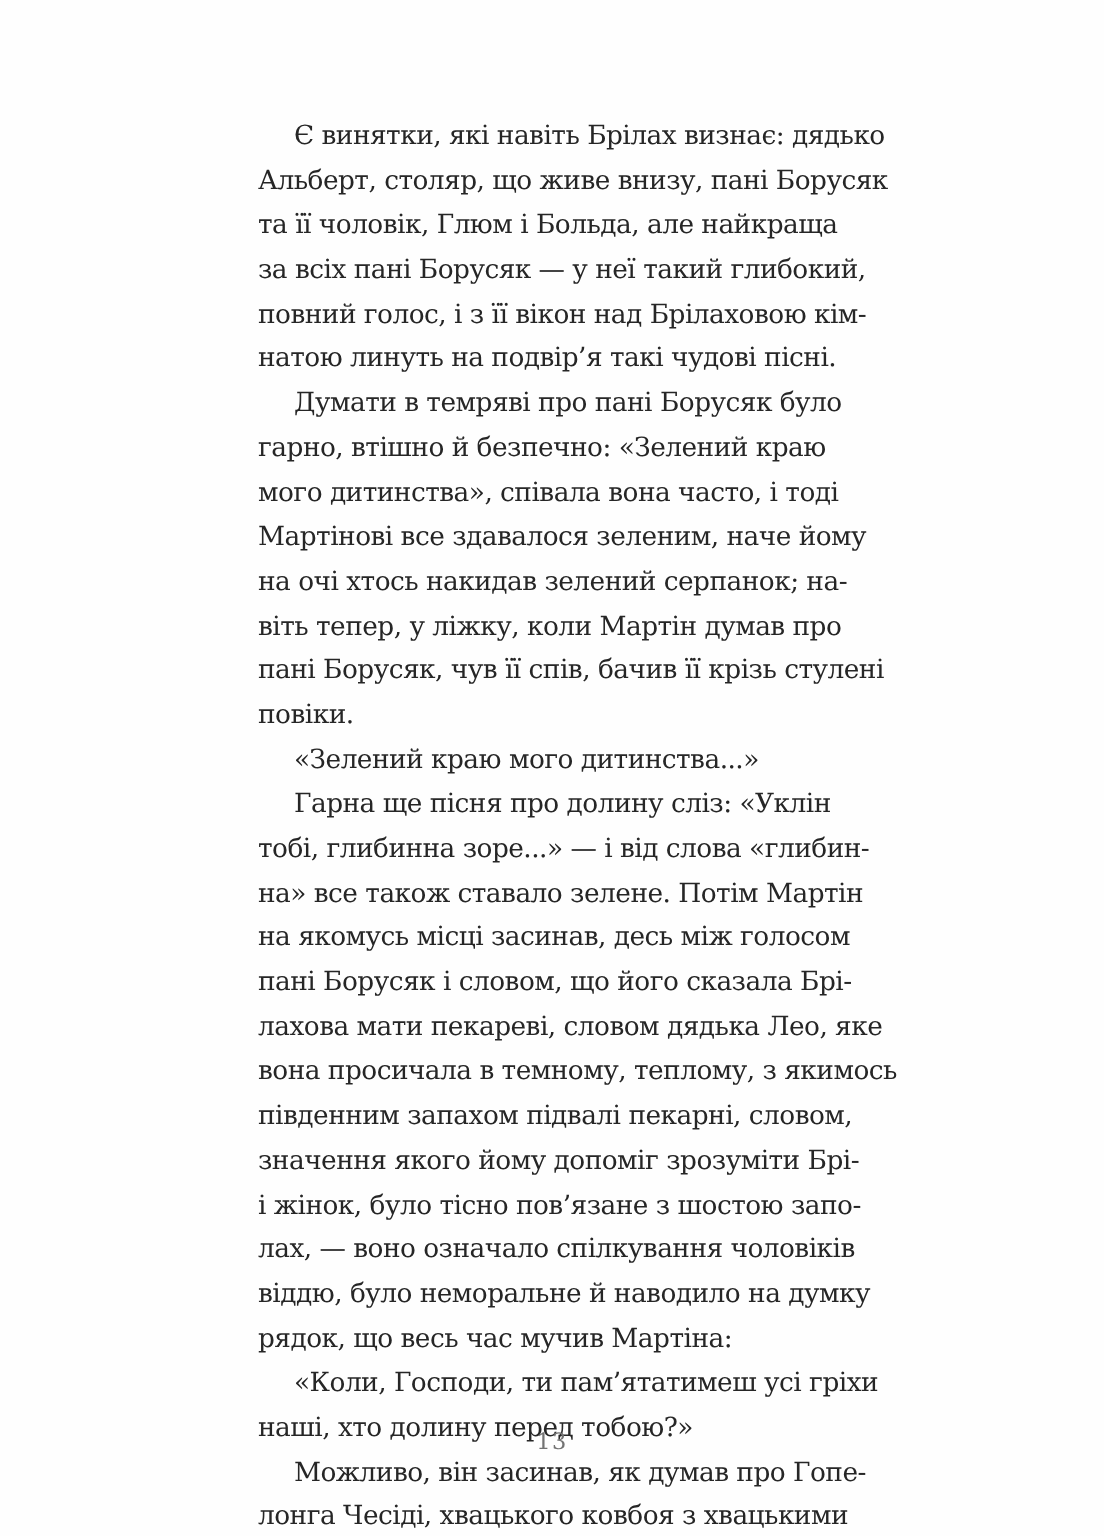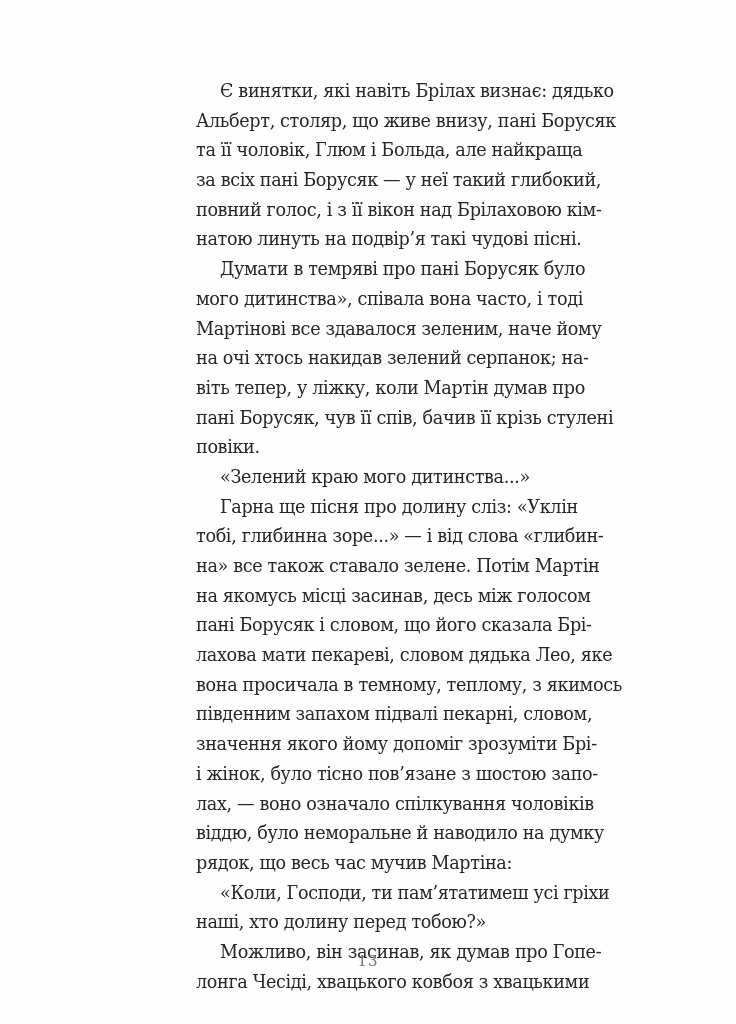--- a/index.html
+++ b/index.html
@@ -6,41 +6,42 @@
   body { width: 736px; height: 1024px; position: relative; overflow: hidden; }
   .page {
     position: absolute; left: 0; top: 0; width: 736px; height: 1024px; background: #fefefe;
   }
   .text-block {
     position: absolute; left: 172px; top: 77px; width: 376px;
     font-family: "DejaVu Serif", "Liberation Serif", serif;
     font-size: 17.6px; line-height: 29.7px; color: #262626;
     letter-spacing: -0.35px;
   }
-  .line { display: block; white-space: nowrap; height: 29.7px; text-align: justify; text-align-last: justify; margin-left: 24px; }
+  .line { display: block; white-space: nowrap; height: 29.7px; text-align: justify; text-align-last: justify; }
   .line.last { text-align-last: left; }
   .line.indent { padding-left: 24px; }
   .page-number {
     position: absolute; left: 0; width: 736px; top: 952px; text-align: center;
     font-family: "DejaVu Serif", "Liberation Serif", serif; font-size: 15px; color: #737373;
     letter-spacing: 1px;
   }
 </style>
 </head>
 <body>
 
 <div class="page">
   <div class="text-block" id="text-block">
       <span class="line indent">Є винятки, які навіть Брілах визнає: дядько</span>
       <span class="line">Альберт, столяр, що живе внизу, пані Борусяк</span>
       <span class="line">та її чоловік, Глюм і Больда, але найкраща</span>
       <span class="line">за всіх пані Борусяк — у неї такий глибокий,</span>
       <span class="line">повний голос, і з її вікон над Брілаховою кім-</span>
       <span class="line last">натою линуть на подвір’я такі чудові пісні.</span>
       <span class="line indent">Думати в темряві про пані Борусяк було</span>
+      <span class="line">гарно, втішно й безпечно: «Зелений краю</span>
       <span class="line">мого дитинства», співала вона часто, і тоді</span>
       <span class="line">Мартінові все здавалося зеленим, наче йому</span>
       <span class="line">на очі хтось накидав зелений серпанок; на-</span>
       <span class="line">віть тепер, у ліжку, коли Мартін думав про</span>
       <span class="line">пані Борусяк, чув її спів, бачив її крізь стулені</span>
       <span class="line last">повіки.</span>
       <span class="line indent last">«Зелений краю мого дитинства...»</span>
       <span class="line indent">Гарна ще пісня про долину сліз: «Уклін</span>
       <span class="line">тобі, глибинна зоре...» — і від слова «глибин-</span>
       <span class="line">на» все також ставало зелене. Потім Мартін</span>

